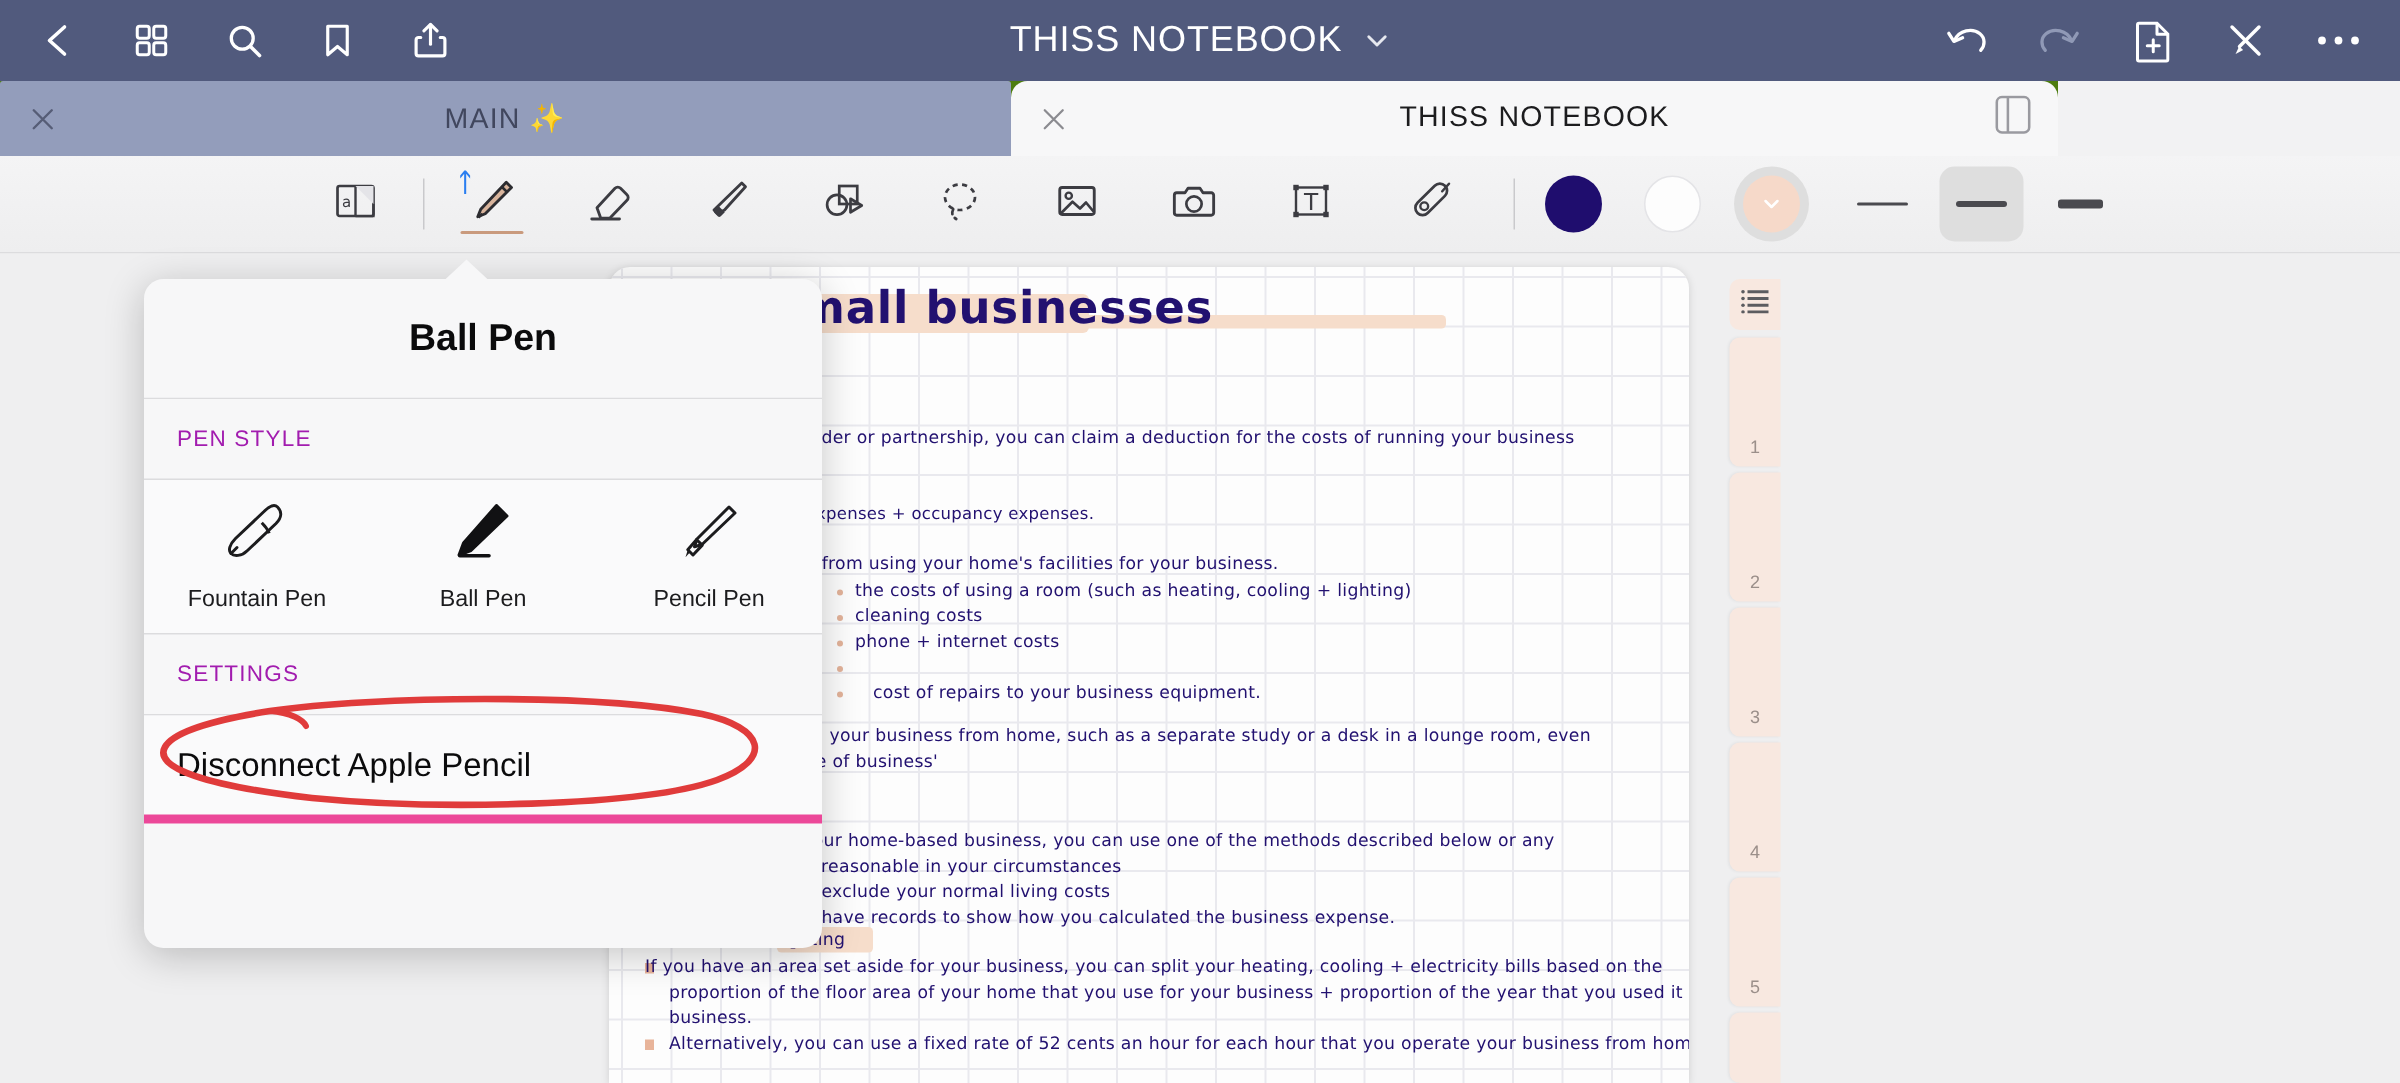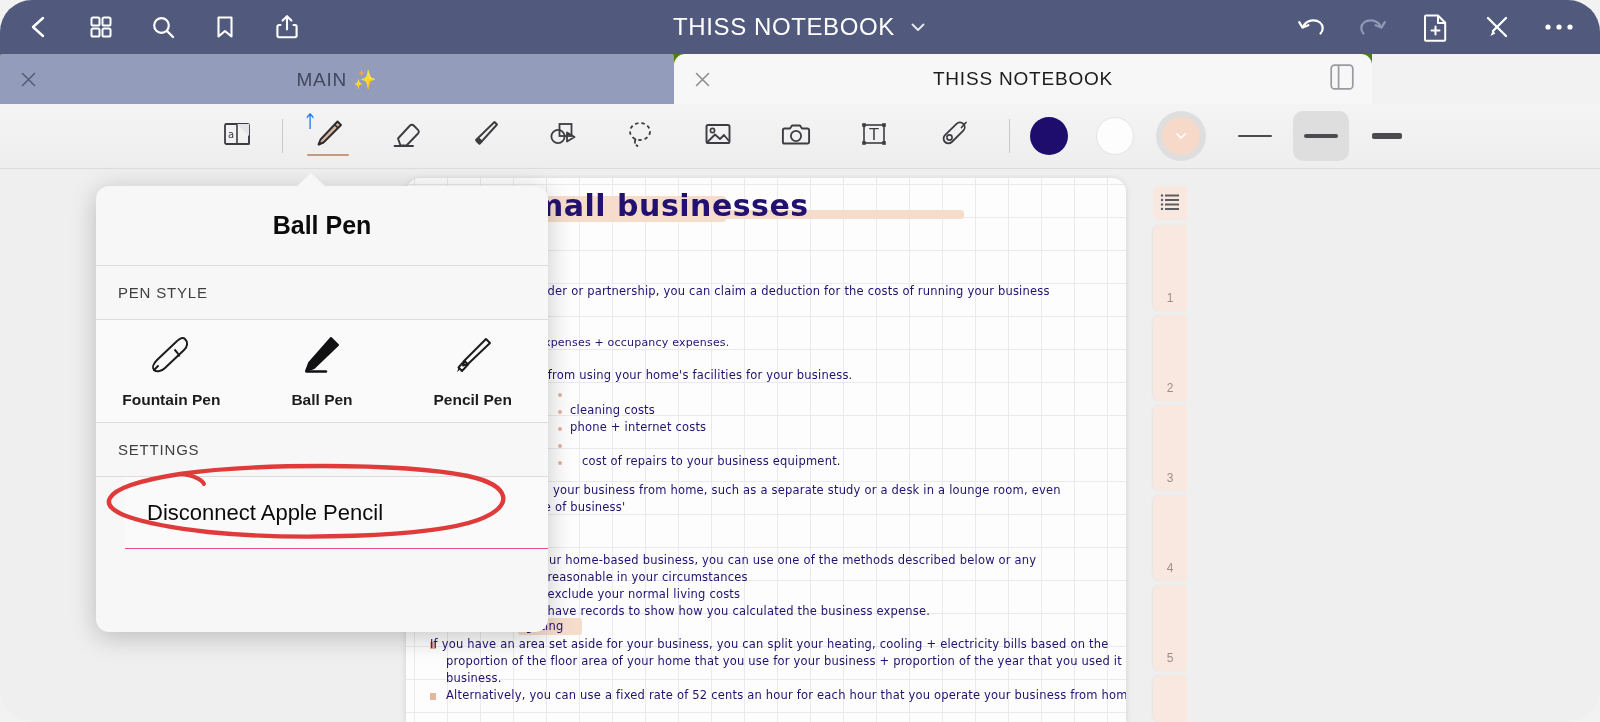--- a/index.html
+++ b/index.html
@@ -2,21 +2,21 @@
 <html><head>
 <meta charset="utf-8">
 <style>
   * { box-sizing: border-box; margin: 0; padding: 0; }
   html, body {
     width: 1600px; height: 722px;
     overflow: hidden;
     font-family: "Liberation Sans", sans-serif;
     background: #f2f2f3;
   }
-  #app { position: relative; width: 1600px; height: 722px; overflow: hidden; border-radius: 32px; }
+  #app { position: relative; width: 1600px; height: 722px; overflow: hidden; }
 
   
   .navbar {
     position: absolute; top: 0; left: 0; width: 1600px; height: 54px;
     background: #515a7d;
     display: flex; align-items: center;
   }
   .nav-left { display: flex; align-items: center; gap: 0px; padding-left: 8px; }
   .nav-right { display: flex; align-items: center; margin-left: auto; padding-right: 10px; }
   .nav-btn {
@@ -216,43 +216,42 @@
     border-bottom: 14px solid #f7f7f8;
   }
   .pop-header {
     height: 80px; display: flex; align-items: center; justify-content: center;
     border-bottom: 1px solid #dcdcde;
     border-top-left-radius: 13px; border-top-right-radius: 13px;
   }
   .pop-title { font-size: 25px; font-weight: bold; color: #0b0b0c; }
   .pop-sec-label {
     height: 54px; display: flex; align-items: center; padding-left: 22px;
-    font-size: 15px; color: #404040; letter-spacing: 0.8px;
+    font-size: 15px; color: #a21caf; letter-spacing: 0.8px;
     border-bottom: 1px solid #dcdcde;
   }
   .pen-row {
     height: 103px; display: flex; align-items: center;
     border-bottom: 1px solid #dcdcde;
     background: #fafafb;
-    font-weight: bold;
   }
   .pen-opt {
     flex: 1; height: 103px;
     display: flex; flex-direction: column; align-items: center; justify-content: center;
     gap: 9px; cursor: pointer;
   }
   .pen-opt-label { font-size: 15.5px; color: #1c1c1e; }
   .set-row {
     height: 72px; display: flex; align-items: center; padding-left: 22px;
     font-size: 22px; color: #0b0b0c;
     border-bottom: 1px solid #dcdcde;
     background: #fafafb;
     cursor: pointer;
   }
-  .set-row-last { border-bottom: 1px solid #ec4899; margin-left: 29px; }
+  .set-row-last { border-bottom: 6px solid #ec4899; }
   .annot {
     position: absolute; top: 462px; left: 98px; z-index: 60; pointer-events: none;
   }
 </style>
 </head>
 <body>
 
 <div id="app">
 
   <div class="navbar">
@@ -529,20 +528,21 @@
       <div class="hl-bar" style="left:308px;top:32px;width:250px;height:9px"></div>
       <div class="hw hw-title" style="left:14px;top:10px;z-index:2">n for small businesses</div>
 
       <div class="hw hw-body" style="left:4px;top:106px">r business as a sole trader or partnership, you can claim a deduction for the costs of running your business</div>
       <div class="hw hw-small" style="left:4px;top:158px">of expenses : running expenses + occupancy expenses.</div>
 
       <div class="hw hw-body" style="left:26px;top:190px">The increased cost from using your home's facilities for your business.</div>
       <div class="hw hw-body" style="left:50px;top:207px">For example :</div>
 
       <span class="bullet-dot" style="left:152px;top:215px"></span>
+      <div class="hw hw-body" style="left:164px;top:208px">the costs of using a room  (such as heating, cooling + lighting)</div>
       <span class="bullet-dot" style="left:152px;top:232px"></span>
       <div class="hw hw-body" style="left:164px;top:225px">cleaning costs</div>
       <span class="bullet-dot" style="left:152px;top:249px"></span>
       <div class="hw hw-body" style="left:164px;top:242px">phone + internet costs</div>
       <span class="bullet-dot" style="left:152px;top:266px"></span>
       <span class="bullet-dot" style="left:152px;top:283px"></span>
       <div class="hw hw-body" style="left:176px;top:276px">cost of repairs to your business equipment.</div>
 
       <div class="hw hw-body" style="left:4px;top:305px">ing expenses if you run your business from home, such as a separate study or a desk in a lounge room, even</div>
       <div class="hw hw-body" style="left:4px;top:322px">ne character of a 'place of business'</div>

